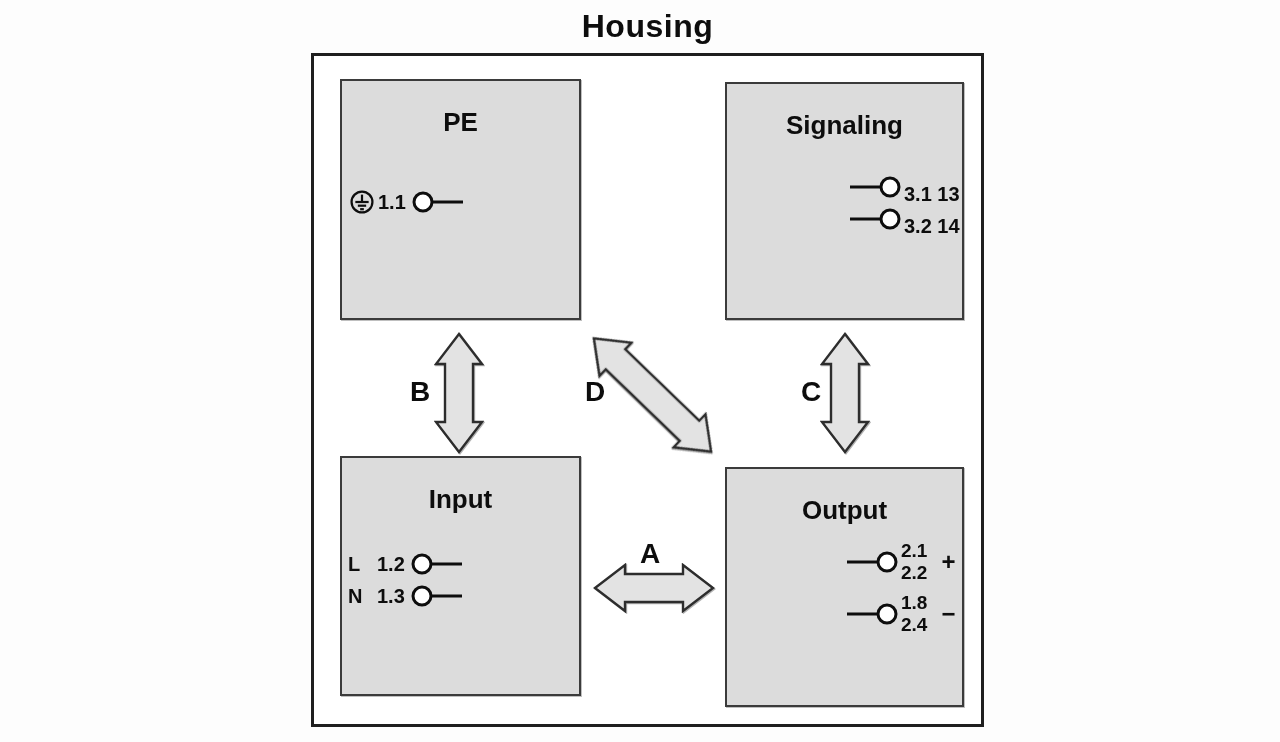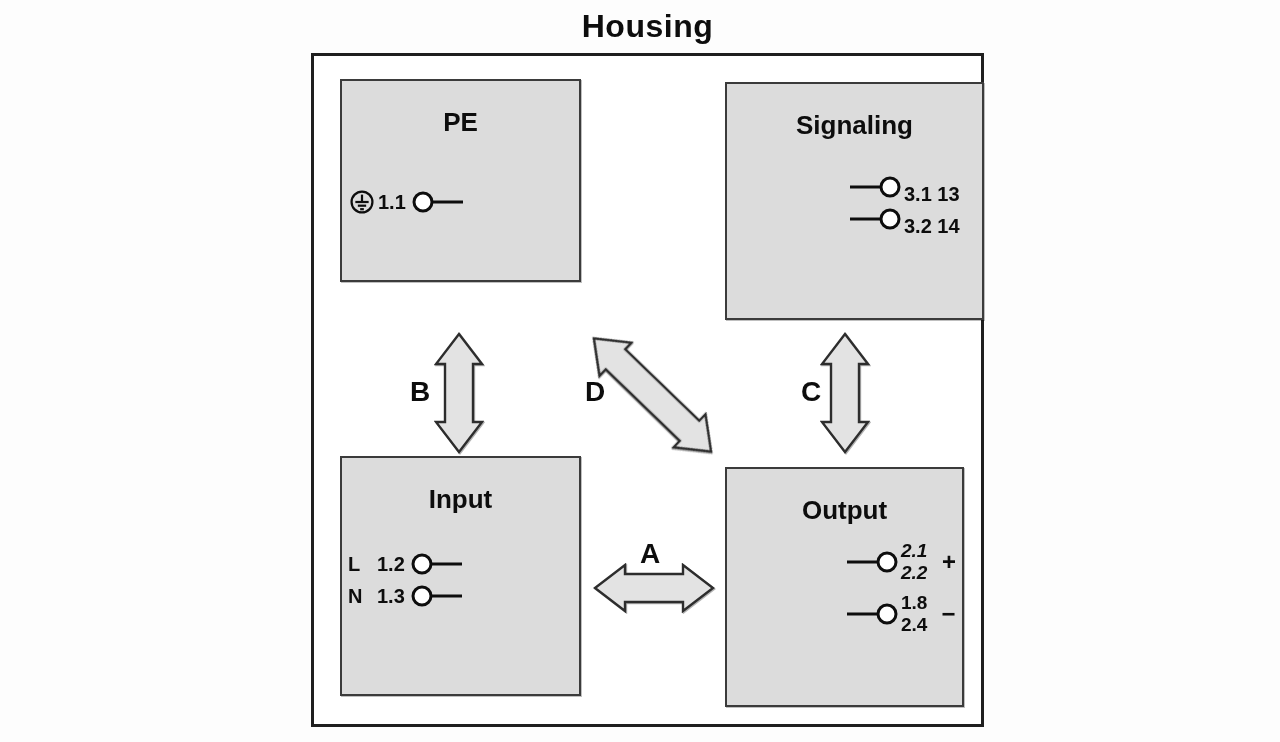--- a/index.html
+++ b/index.html
@@ -13,22 +13,22 @@
     text-align:center; font-size:32px; font-weight:bold; letter-spacing:0.5px;
   }
   .housing {
     position:absolute; left:311px; top:53px; width:673px; height:674px;
     background:#ffffff; border:3px solid #1f1f1f;
   }
   .box {
     position:absolute; background:#dcdcdc; border:2px solid #3b3b3b;
     box-shadow:1px 1px 0 rgba(0,0,0,0.25);
   }
-  .box-pe        { left:26px;  top:23px;  width:241px; height:203px; }
-  .box-signaling { left:411px; top:26px;  width:259px; height:238px; }
+  .box-pe        { left:26px;  top:23px;  width:241px; height:241px; }
+  .box-signaling { left:411px; top:26px;  width:239px; height:238px; }
   .box-input     { left:26px;  top:400px; width:241px; height:240px; }
   .box-output    { left:411px; top:411px; width:239px; height:240px; }
   .box-title {
     position:absolute; top:26px; left:0; width:100%;
     text-align:center; font-size:26px; font-weight:bold;
   }
   .trow {
     position:absolute; display:flex; align-items:center; height:28px;
   }
   .tlabel { font-size:20px; font-weight:bold; white-space:pre; }
@@ -104,21 +104,21 @@
         <span class="numlbl">1.3</span>
         <svg width="54" height="24" viewBox="0 0 54 24">
           <circle cx="12" cy="12" r="9" fill="#ffffff" stroke="#0d0d0d" stroke-width="3"></circle>
           <line x1="21.5" y1="12" x2="52" y2="12" stroke="#0d0d0d" stroke-width="3"></line>
         </svg>
       </div>
     </div>
 
     <div class="box box-output">
       <div class="box-title">Output</div>
-      <div class="trow out-row" style="left:118px; top:69px;font-style:italic;">
+      <div class="trow out-row" style="left:118px; top:69px;">
         <svg width="54" height="24" viewBox="0 0 54 24">
           <line x1="2" y1="12" x2="32.5" y2="12" stroke="#0d0d0d" stroke-width="3"></line>
           <circle cx="42" cy="12" r="9" fill="#ffffff" stroke="#0d0d0d" stroke-width="3"></circle>
         </svg>
         <span class="out-stack">
           <span>2.1</span>
           <span>2.2</span>
         </span>
         <span class="out-sign">+</span>
       </div>

